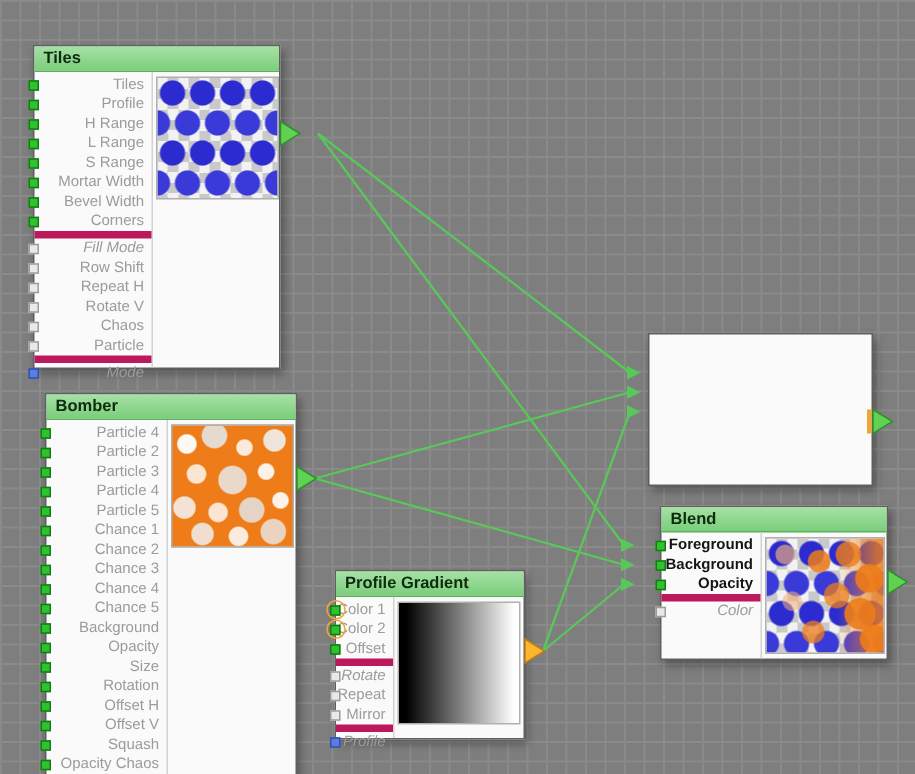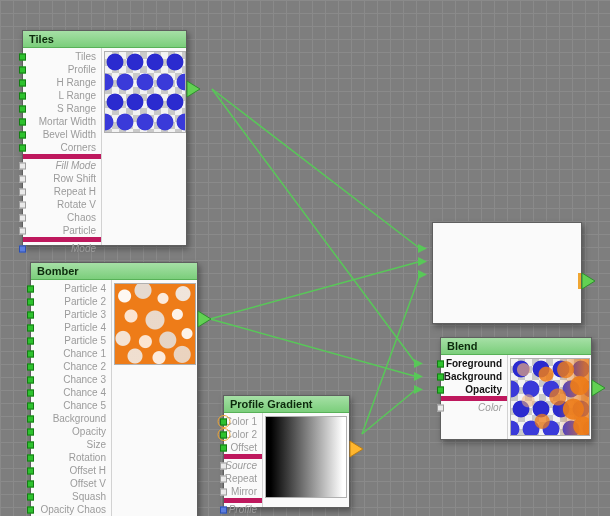--- a/index.html
+++ b/index.html
@@ -134,21 +134,21 @@
       radial-gradient(circle at 10px 10px, #3a3ad9 8px, rgba(58,58,217,0) 8.8px),
       repeating-conic-gradient(#c9c9c9 0% 25%, #f2f2f2 0% 50%);
     background-size:100% 100%,100% 100%,100% 100%,100% 100%,100% 100%,100% 100%,100% 100%,100% 100%,100% 100%,100% 100%,20px 40px,20px 40px,14px 14px;
     background-position:0 0,0 0,0 0,0 0,0 0,0 0,0 0,0 0,0 0,0 0,0 0,10px 20px,0 0;
   }
   
   #node-tiles  {left:22px; top:30px; width:163px; height:214px;}
   #node-tiles  .ports-col{width:78px;}
   #node-bomber {left:30px; top:262px; width:166px; height:268px;}
   #node-bomber .ports-col{width:80px;}
-  #node-gradient{left:223px; top:395px; width:125px; height:111px;}
+  #node-gradient{left:223px; top:380px; width:125px; height:111px;}
   #node-gradient .ports-col{width:38px;}
   #node-lerp   {left:432px; top:222px; width:148px; height:100px;}
   #node-lerp   .ports-col{width:62px;}
   #node-blend  {left:440px; top:337px; width:150px; height:101px;}
   #node-blend  .ports-col{width:66px;}
 </style>
 </head>
 <body>
 
 <div id="canvas">
@@ -232,21 +232,21 @@
     </div>
   </div>
 
   <div class="node" id="node-gradient">
     <div class="node-header">Profile Gradient</div>
     <div class="node-body">
       <div class="ports-col">
           <div class="port-row"><span class="pin pin-green ring"></span><span>Color 1</span></div>
           <div class="port-row"><span class="pin pin-green ring"></span><span>Color 2</span></div>
           <div class="port-row"><span class="pin pin-green"></span><span>Offset</span></div>
-          <div class="port-row divider"><span class="pin pin-hollow"></span><span>Source</span></div>
+          <div class="port-row divider"><span class="pin pin-hollow"></span><span>Rotate</span></div>
           <div class="port-row"><span class="pin pin-hollow"></span><span>Repeat</span></div>
           <div class="port-row"><span class="pin pin-hollow"></span><span>Mirror</span></div>
           <div class="port-row divider"><span class="pin pin-blue"></span><span>Profile</span></div>
         </div>
       <div class="preview-wrap">
         <div class="preview pv-gradient"></div>
       </div>
     </div>
     <div class="output-marker" style="top:43px;">
       <svg width="15" height="20">

